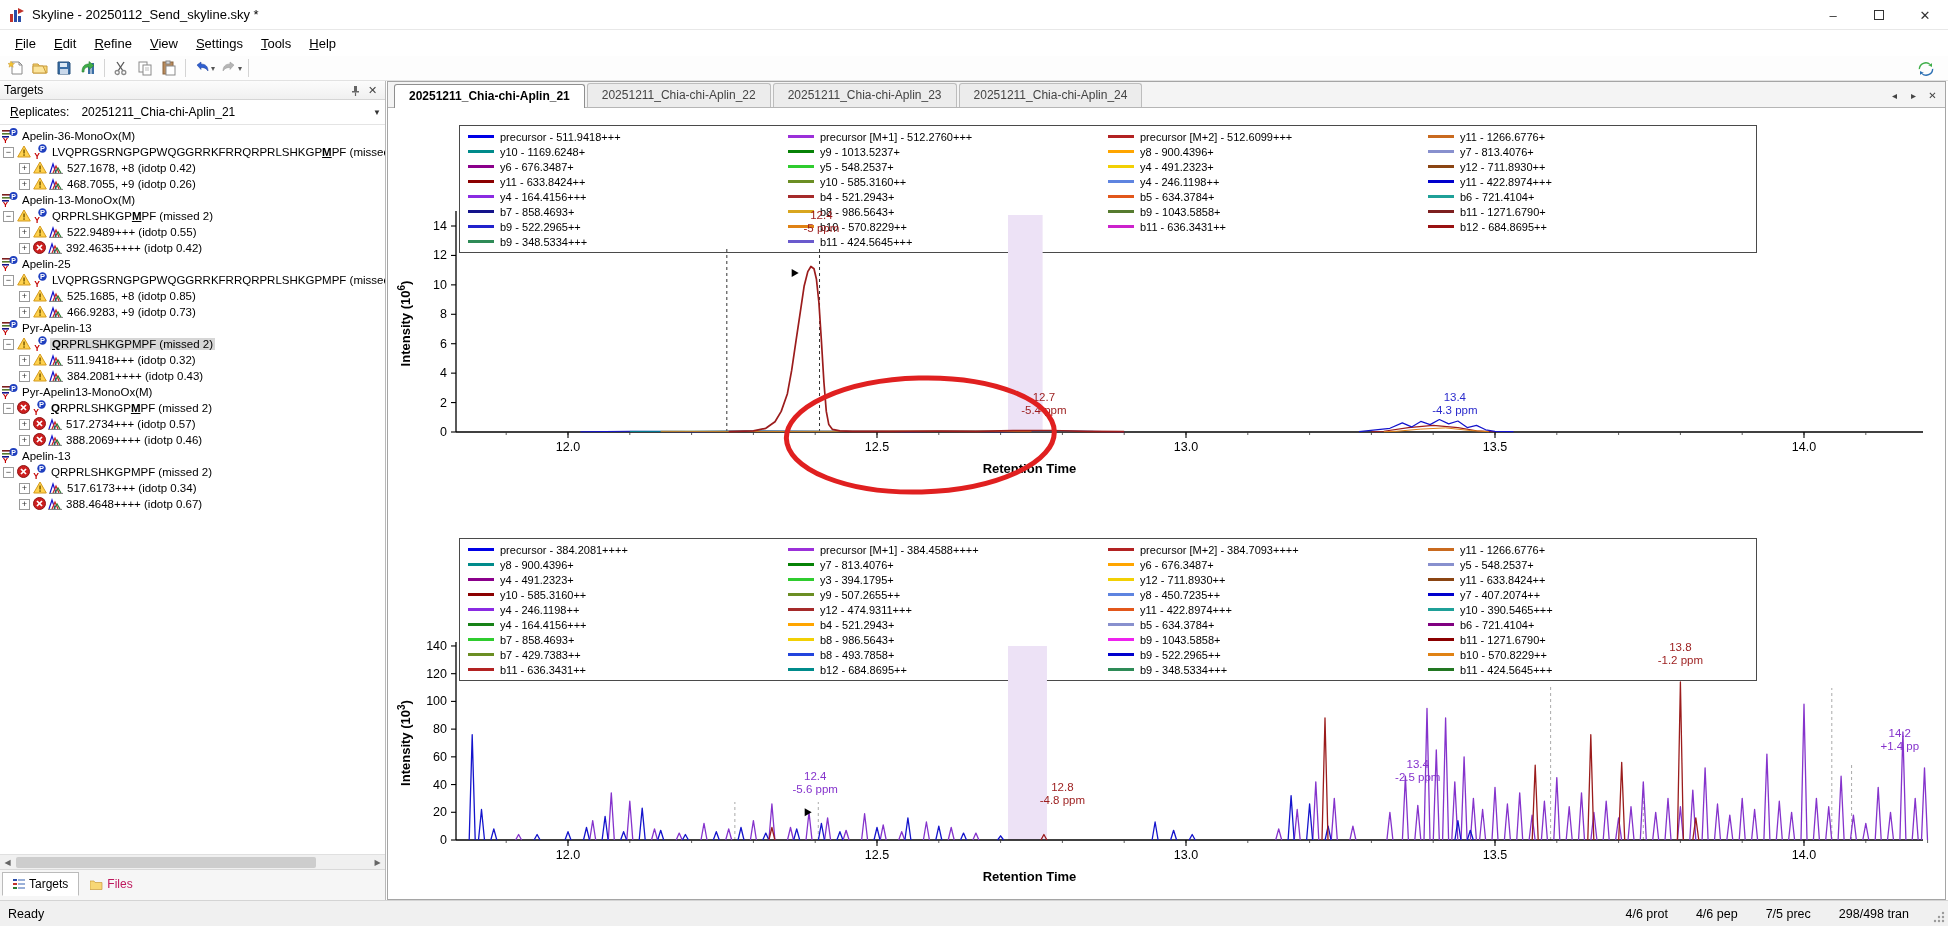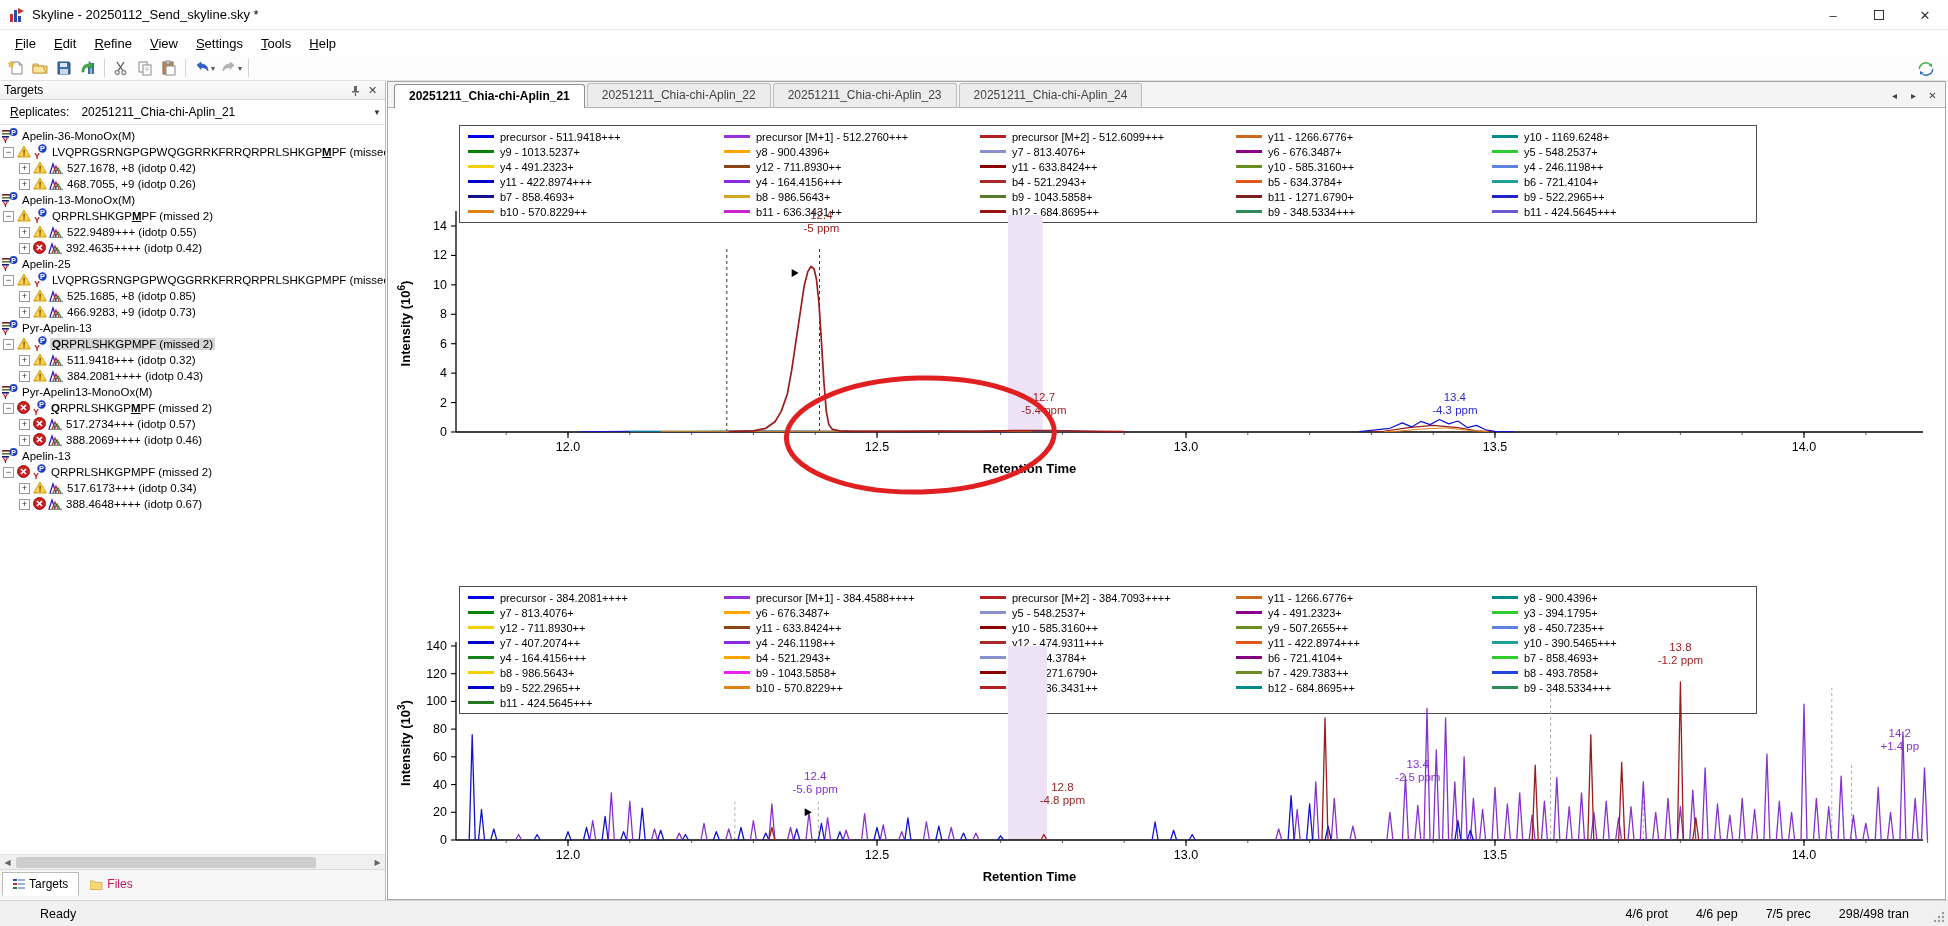--- a/index.html
+++ b/index.html
@@ -67,33 +67,33 @@
   .tabstrip { position:absolute; left:0; top:0; right:0; height:26px; background:#f4f4f4;
     border-bottom:1px solid #b5b5b5; display:flex; align-items:flex-end; padding-left:6px; }
   .ctab { font-size:12px; color:#444; padding:4px 14px; border:1px solid #bdbdbd; border-bottom:none;
     background:#ececec; margin-right:2px; border-radius:3px 3px 0 0; height:24px; }
   .ctab.active { background:#fff; font-weight:bold; color:#000; position:relative; top:1px; border-color:#8f8f8f; }
   .tab-ctrl { position:absolute; right:4px; top:5px; display:flex; gap:2px; }
   .tab-ctrl div { width:17px; height:16px; display:flex; align-items:center; justify-content:center;
     font-size:10px; color:#444; }
 
   .legendbox { position:absolute; left:71px; width:1298px; border:1px solid #4a4a4a; background:#fff;
-    display:grid; grid-template-columns:repeat(5,1fr); padding:3px 8px; }
+    display:grid; grid-template-columns:repeat(4,1fr); padding:3px 8px; }
   .lg-item { display:flex; align-items:center; gap:6px; height:15px; overflow:hidden; }
   .lg-swatch { width:26px; height:2.4px; flex:none; }
   .lg-label { font-size:11px; white-space:nowrap; }
   #legend1 { top:43px; }
-  #legend2 { top:456px;margin-top:48px; }
+  #legend2 { top:456px; }
 
   svg text { font-family:"Liberation Sans", sans-serif; }
 
   
   .statusbar { position:absolute; left:0; bottom:0; width:1948px; height:26px; background:#f0f0f0;
     border-top:1px solid #d4d4d4; display:flex; align-items:center; font-size:12.5px; }
-  .st-left { padding-left:8px;margin-left:32px; }
+  .st-left { padding-left:8px; }
   .st-right { position:absolute; right:39px; display:flex; gap:28px; }
   .grip { position:absolute; right:2px; bottom:2px; }
 </style>
 </head>
 <body>
 
 <div class="titlebar">
   <svg class="app-ic" viewBox="0 0 18 18">
     <rect x="2" y="8" width="3" height="8" fill="#c2332b"></rect>
     <rect x="6" y="4" width="3" height="12" fill="#2b4ea8"></rect>

